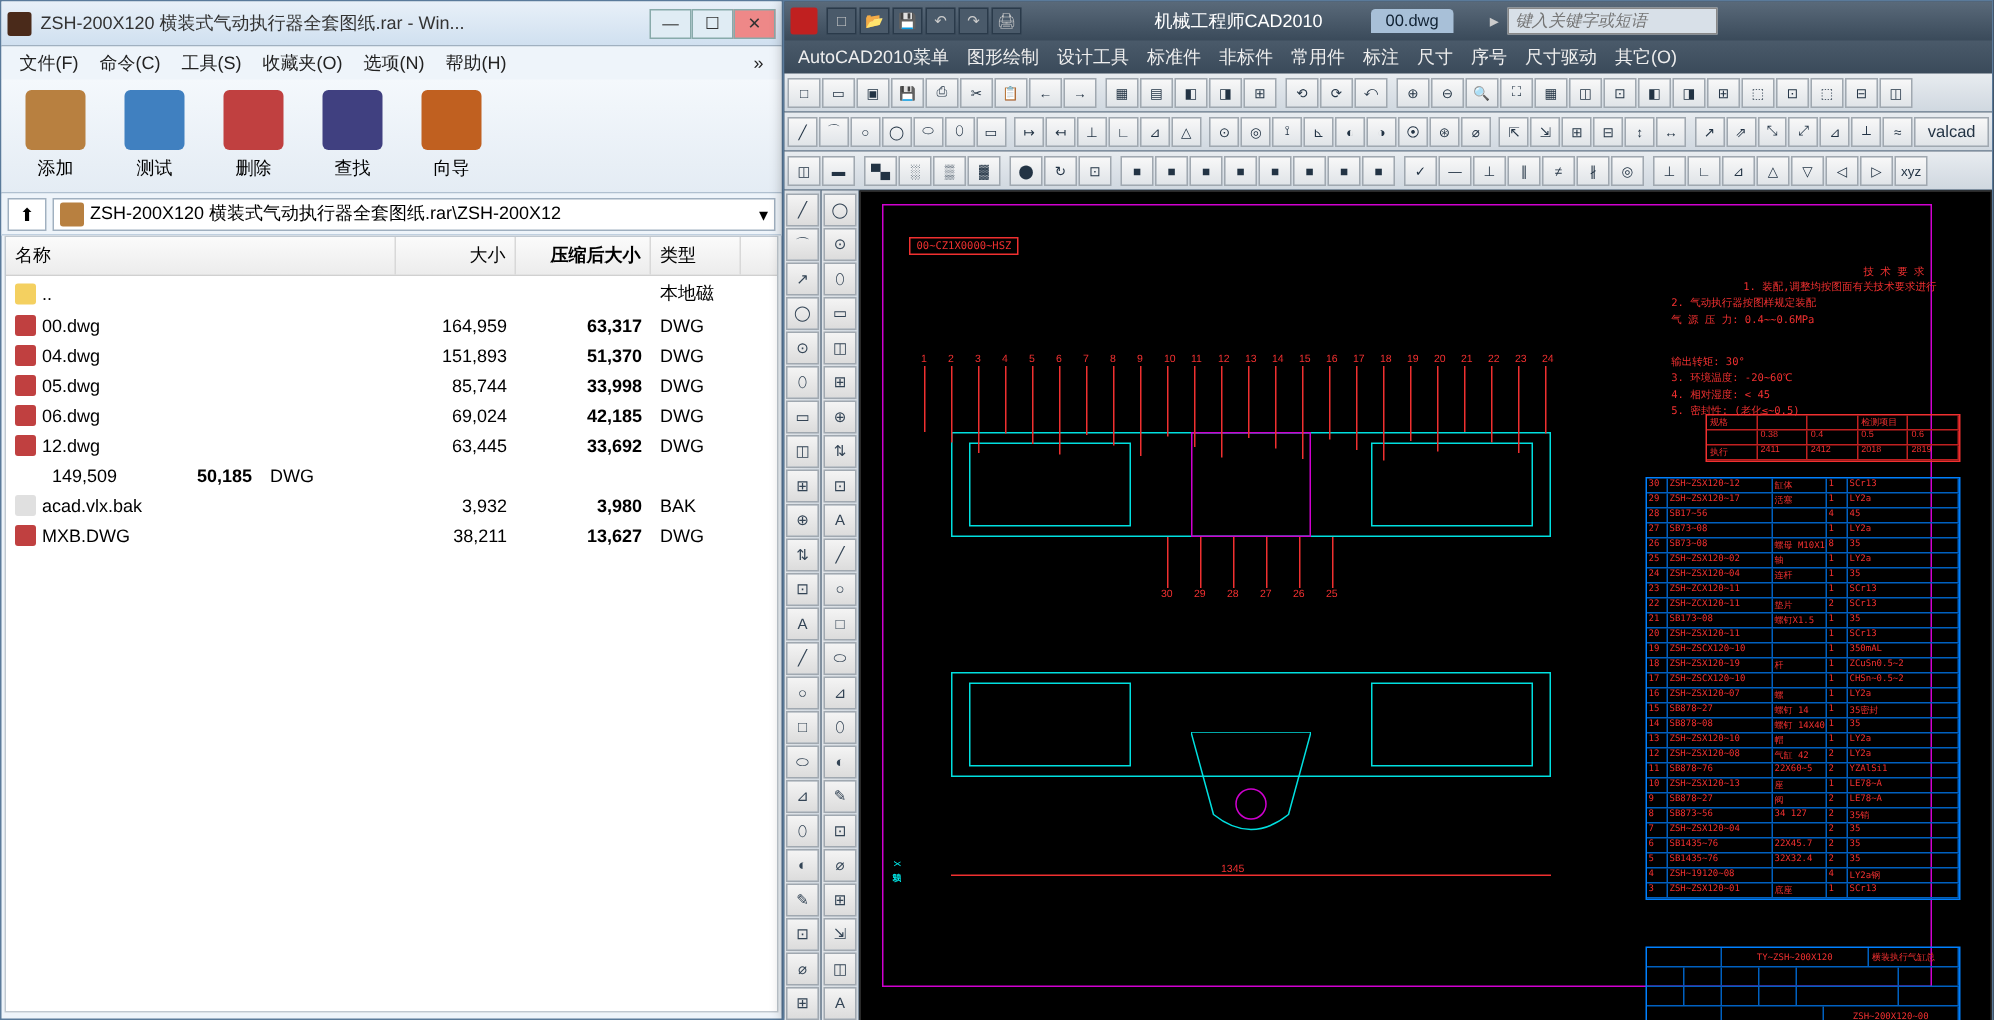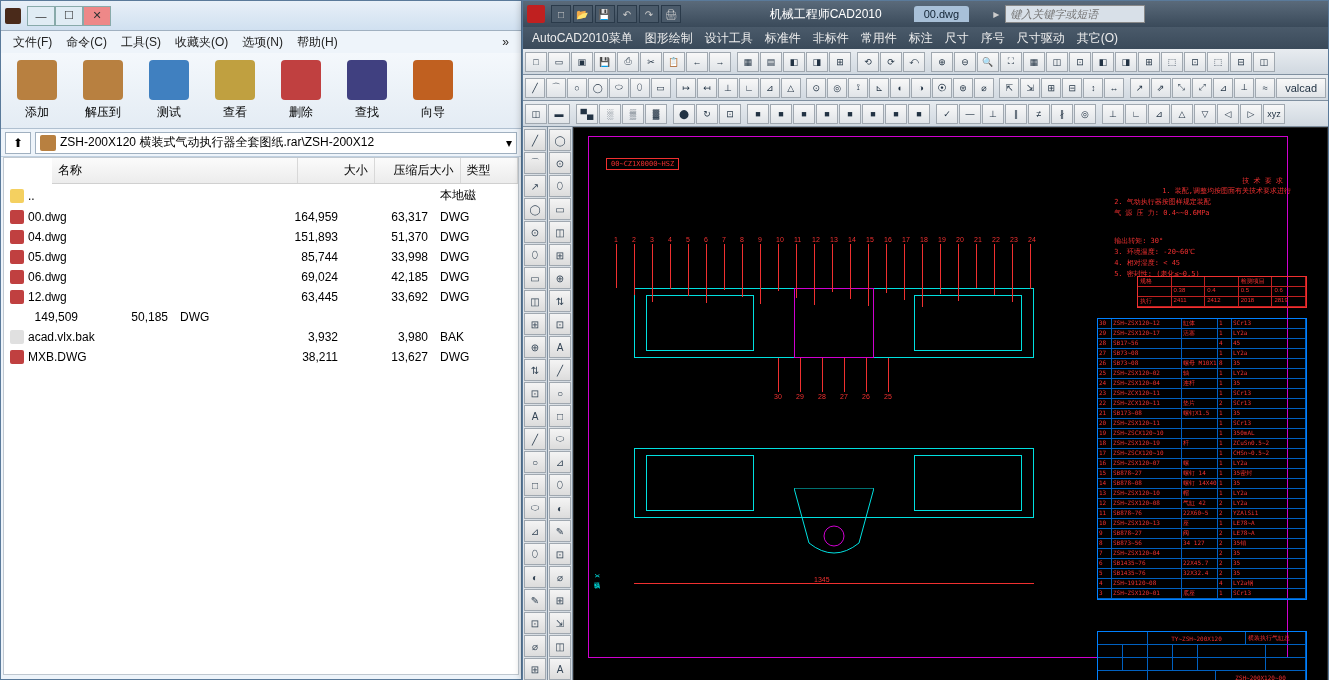--- a/index.html
+++ b/index.html
@@ -16,27 +16,27 @@
 .menubar { height:22px; display:flex; align-items:center; gap:2px; padding:0 6px; font-size:12px; color:#222; background:#eef4fa; }
 .menubar span { padding:2px 6px; cursor:default; }
 .toolbar-rar { height:76px; display:flex; align-items:center; gap:6px; padding:4px 6px; background:linear-gradient(#f4f8fc,#e4ecf4); border-bottom:1px solid #b0c0d0; }
 .tbtn { width:60px; height:68px; display:flex; flex-direction:column; align-items:center; justify-content:center; font-size:12px; cursor:pointer; }
 .tbtn .ticonbig { width:40px; height:40px; margin-bottom:4px; border-radius:4px; }
 .pathbar { height:28px; display:flex; align-items:center; gap:4px; padding:2px 4px; background:#eef4fa; border-bottom:1px solid #c0d0e0; }
 .upbtn { width:26px; height:22px; background:#fff; border:1px solid #a0b0c0; display:flex; align-items:center; justify-content:center; font-size:12px; cursor:pointer; }
 .pathfield { flex:1; height:22px; background:#fff; border:1px solid #a0b0c0; padding:0 4px; display:flex; align-items:center; font-size:12px; }
 .pathfield .aicon { width:16px;height:16px;background:#b88040;margin-right:4px;border-radius:2px; }
 .list { background:#fff; border:1px solid #c0c8d0; margin:0 2px; height:518px; overflow:auto; }
-.listhdr { display:flex; font-size:12px; background:linear-gradient(#fbfbfb,#ececec); border-bottom:1px solid #d0d0d0;margin-left:48px; }
+.listhdr { display:flex; font-size:12px; background:linear-gradient(#fbfbfb,#ececec); border-bottom:1px solid #d0d0d0; }
 .listhdr div { padding:4px 6px; border-right:1px solid #d8d8d8; }
 .row { display:flex; font-size:12px; padding:3px 0; }
 .row div { padding:0 6px; white-space:nowrap; overflow:hidden; }
 .col-name { width:260px; display:flex; align-items:center; gap:4px; }
 .col-size { width:80px; text-align:right; }
-.col-pack { width:90px; text-align:right; }
+.col-pack { width:90px; text-align:right;font-weight:bold; }
 .col-type { width:60px; }
 .ficon { width:14px;height:14px;display:inline-block;background:#c04040;border-radius:2px; }
 .ficon.folder { background:#f4d060; }
 .ficon.file { background:#e0e0e0; }
 
 .cad { left:522px; top:0; width:807px; height:680px; background:#3a4a5a; }
 .cadtitle { height:26px; background:linear-gradient(#5a6a7a,#3a4a5a); display:flex; align-items:center; padding:0 4px; font-size:12px; color:#eee; gap:6px; }
 .cadtitle .cadicon { width:18px;height:18px;background:#c02020;border-radius:2px; }
 .qat { display:flex; gap:2px; }
 .qat .qb { width:20px;height:18px;background:#4a5a6a;border:1px solid #2a3a4a;display:flex;align-items:center;justify-content:center;font-size:10px;color:#ccc;cursor:pointer; }
@@ -69,20 +69,21 @@
 .propsbox .pc { font-size:6px; color:#f03030; padding:0 2px; border-right:1px solid #c02020; flex:1; }
 .numlabel { position:absolute; font-size:7px; color:#f03030; }
 .dim { position:absolute; font-size:7px; color:#f03030; }
 </style>
 </head>
 <body>
 
 <div class="win rar">
   <div class="titlebar">
     <span class="ticon"></span>
+    <span class="tlabel">ZSH-200X120 横装式气动执行器全套图纸.rar - Win...</span>
     <div class="winbtns">
       <div class="winbtn">—</div>
       <div class="winbtn">☐</div>
       <div class="winbtn close">✕</div>
     </div>
   </div>
   <div class="menubar" id="rar-menu">
       <span>文件(F)</span>
       <span>命令(C)</span>
       <span>工具(S)</span>
@@ -90,30 +91,22 @@
       <span>选项(N)</span>
       <span>帮助(H)</span>
       <span style="margin-left: auto;">»</span>
     </div>
   <div class="toolbar-rar" id="rar-tb">
       <div class="tbtn">
         <div class="ticonbig" style="background: rgb(184, 128, 64);"></div>
         <div>添加</div>
       </div>
       <div class="tbtn">
-        <div class="ticonbig" style="background: rgb(184, 128, 64);"></div>
-        <div>解压到</div>
-      </div>
-      <div class="tbtn">
         <div class="ticonbig" style="background: rgb(64, 128, 192);"></div>
         <div>测试</div>
-      </div>
-      <div class="tbtn">
-        <div class="ticonbig" style="background: rgb(192, 160, 64);"></div>
-        <div>查看</div>
       </div>
       <div class="tbtn">
         <div class="ticonbig" style="background: rgb(192, 64, 64);"></div>
         <div>删除</div>
       </div>
       <div class="tbtn">
         <div class="ticonbig" style="background: rgb(64, 64, 128);"></div>
         <div>查找</div>
       </div>
       <div class="tbtn">

